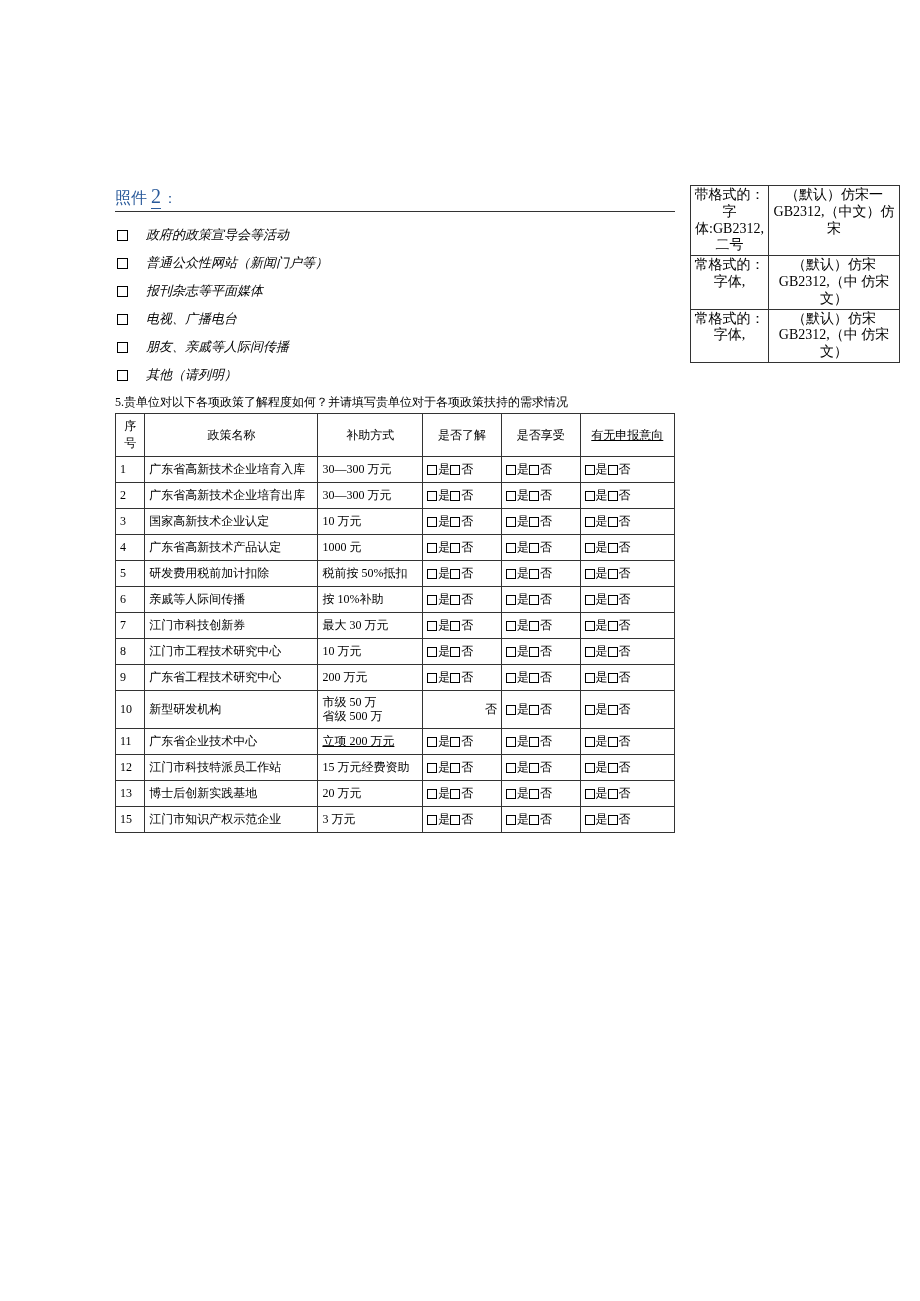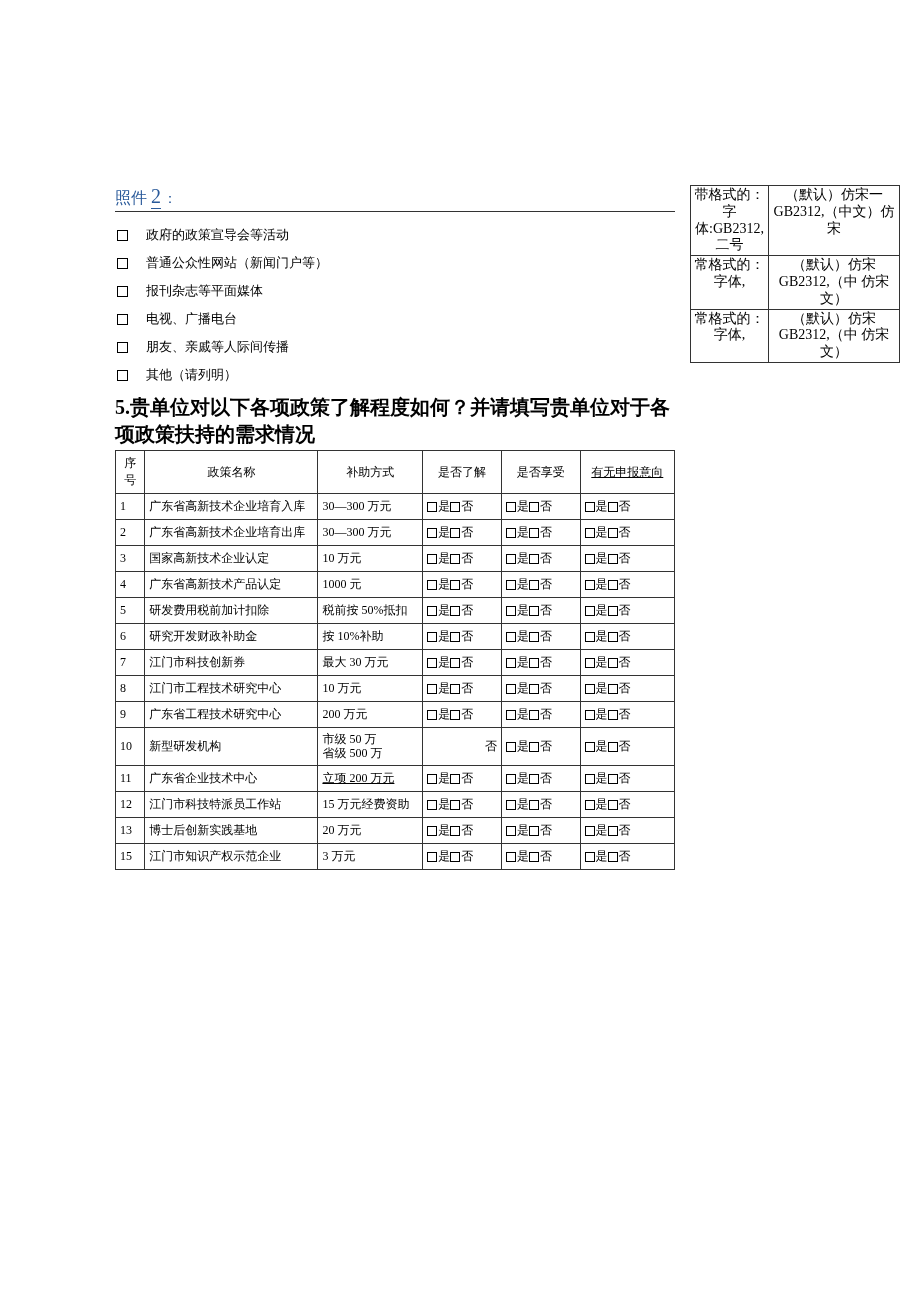--- a/index.html
+++ b/index.html
@@ -2,25 +2,25 @@
 <html><head>
   <meta charset="utf-8">
   <style>
     * { box-sizing: border-box; margin: 0; padding: 0; }
     body { font-family: "SimSun", "宋体", serif; font-size: 13px; background: #fff; width: 920px; height: 1301px; position: relative; }
     .main { position: absolute; left: 115px; top: 185px; width: 560px; }
     .attachment-line { display: flex; align-items: baseline; border-bottom: 1px solid #333; padding-bottom: 2px; margin-bottom: 10px; }
     .attachment-label { color: #2a5a9a; font-size: 16px; }
     .attachment-num { color: #2a5a9a; font-size: 20px; font-weight: normal; margin-left: 4px; border-bottom: 1px solid #2a5a9a; }
     .attachment-colon { color: #2a5a9a; font-size: 14px; margin-left: 2px; }
-    .opt-list { margin-top: 14px; }
+    .opt-list { margin-top: 14px; font-style: italic; }
     .opt-item { display: flex; align-items: center; margin: 10px 0; padding-left: 2px; }
     .checkbox { width: 11px; height: 11px; border: 1px solid #000; margin-right: 18px; flex-shrink: 0; }
     .opt-text { font-size: 13px; }
-    .q-heading { font-size: 20px; font-weight: bold; margin-top: 4px; margin-bottom: 2px; }
+    .q-heading { font-size: 12px; font-weight: normal; margin-top: 4px; margin-bottom: 2px; }
     table { border-collapse: collapse; width: 100%; table-layout: fixed; }
     th, td { border-top: 1px solid #333; border-bottom: 1px dashed #999; border-left: 1px solid #333; border-right: 1px solid #333; padding: 4px 4px; font-size: 12px; vertical-align: middle; text-align: left; font-weight: normal; }
     th { text-align: center; }
     tr:last-child td { border-bottom: 1px solid #333; }
     tr:first-child th { border-bottom: 1px solid #333; }
     .col-sn { width: 28px; }
     .col-name { width: 165px; }
     .col-sub { width: 100px; }
     .col-yn { width: 75px; text-align: center; margin-top: 33px; }
     .col-ap { width: 90px; text-align: center; text-decoration: underline; }
@@ -120,21 +120,21 @@
         <tr>
           <td class="col-sn">5</td>
           <td>研发费用税前加计扣除</td>
           <td style="white-space: pre-line;">税前按 50%抵扣</td>
           <td class="yn"><span class="box-inline"></span><span>是</span><span class="box-inline"></span><span>否</span></td>
           <td class="yn"><span class="box-inline"></span><span>是</span><span class="box-inline"></span><span>否</span></td>
           <td class="yn"><span class="box-inline"></span><span>是</span><span class="box-inline"></span><span>否</span></td>
         </tr>
         <tr>
           <td class="col-sn">6</td>
-          <td>研究开发财政补助金</td>
+          <td>亲戚等人际间传播</td>
           <td style="white-space: pre-line;">按 10%补助</td>
           <td class="yn"><span class="box-inline"></span><span>是</span><span class="box-inline"></span><span>否</span></td>
           <td class="yn"><span class="box-inline"></span><span>是</span><span class="box-inline"></span><span>否</span></td>
           <td class="yn"><span class="box-inline"></span><span>是</span><span class="box-inline"></span><span>否</span></td>
         </tr>
         <tr>
           <td class="col-sn">7</td>
           <td>江门市科技创新券</td>
           <td style="white-space: pre-line;">最大 30 万元</td>
           <td class="yn"><span class="box-inline"></span><span>是</span><span class="box-inline"></span><span>否</span></td>

